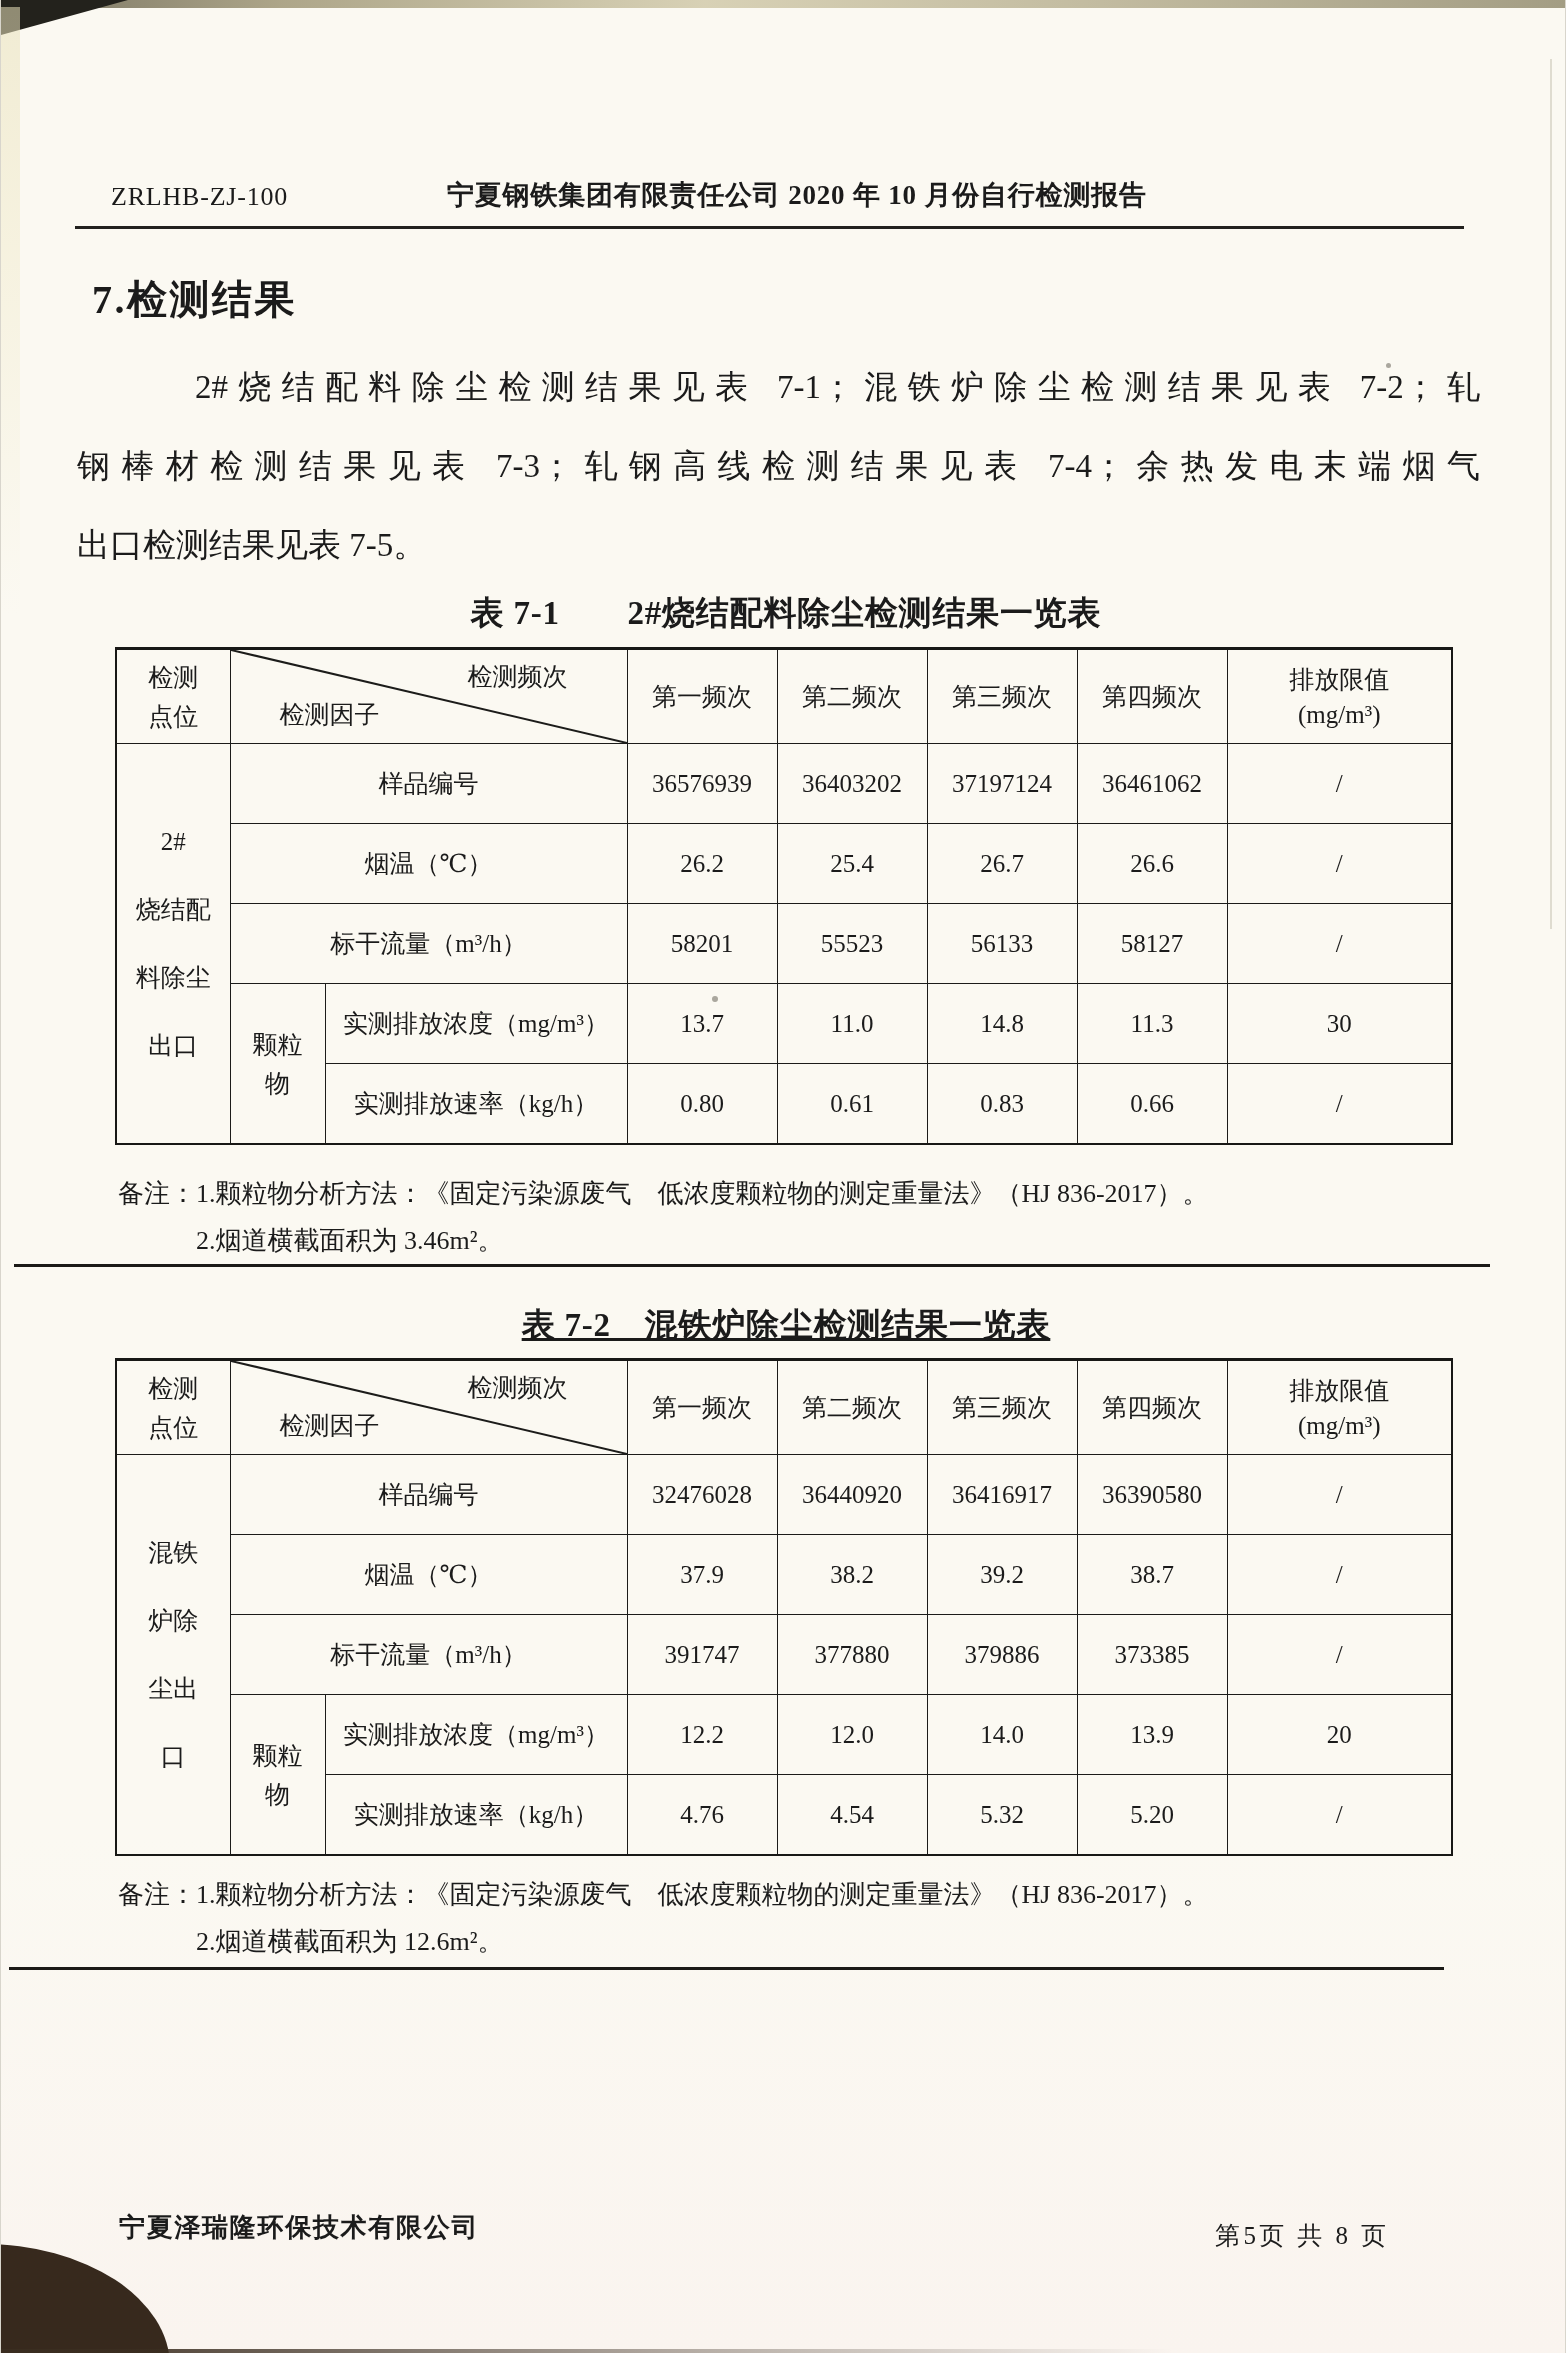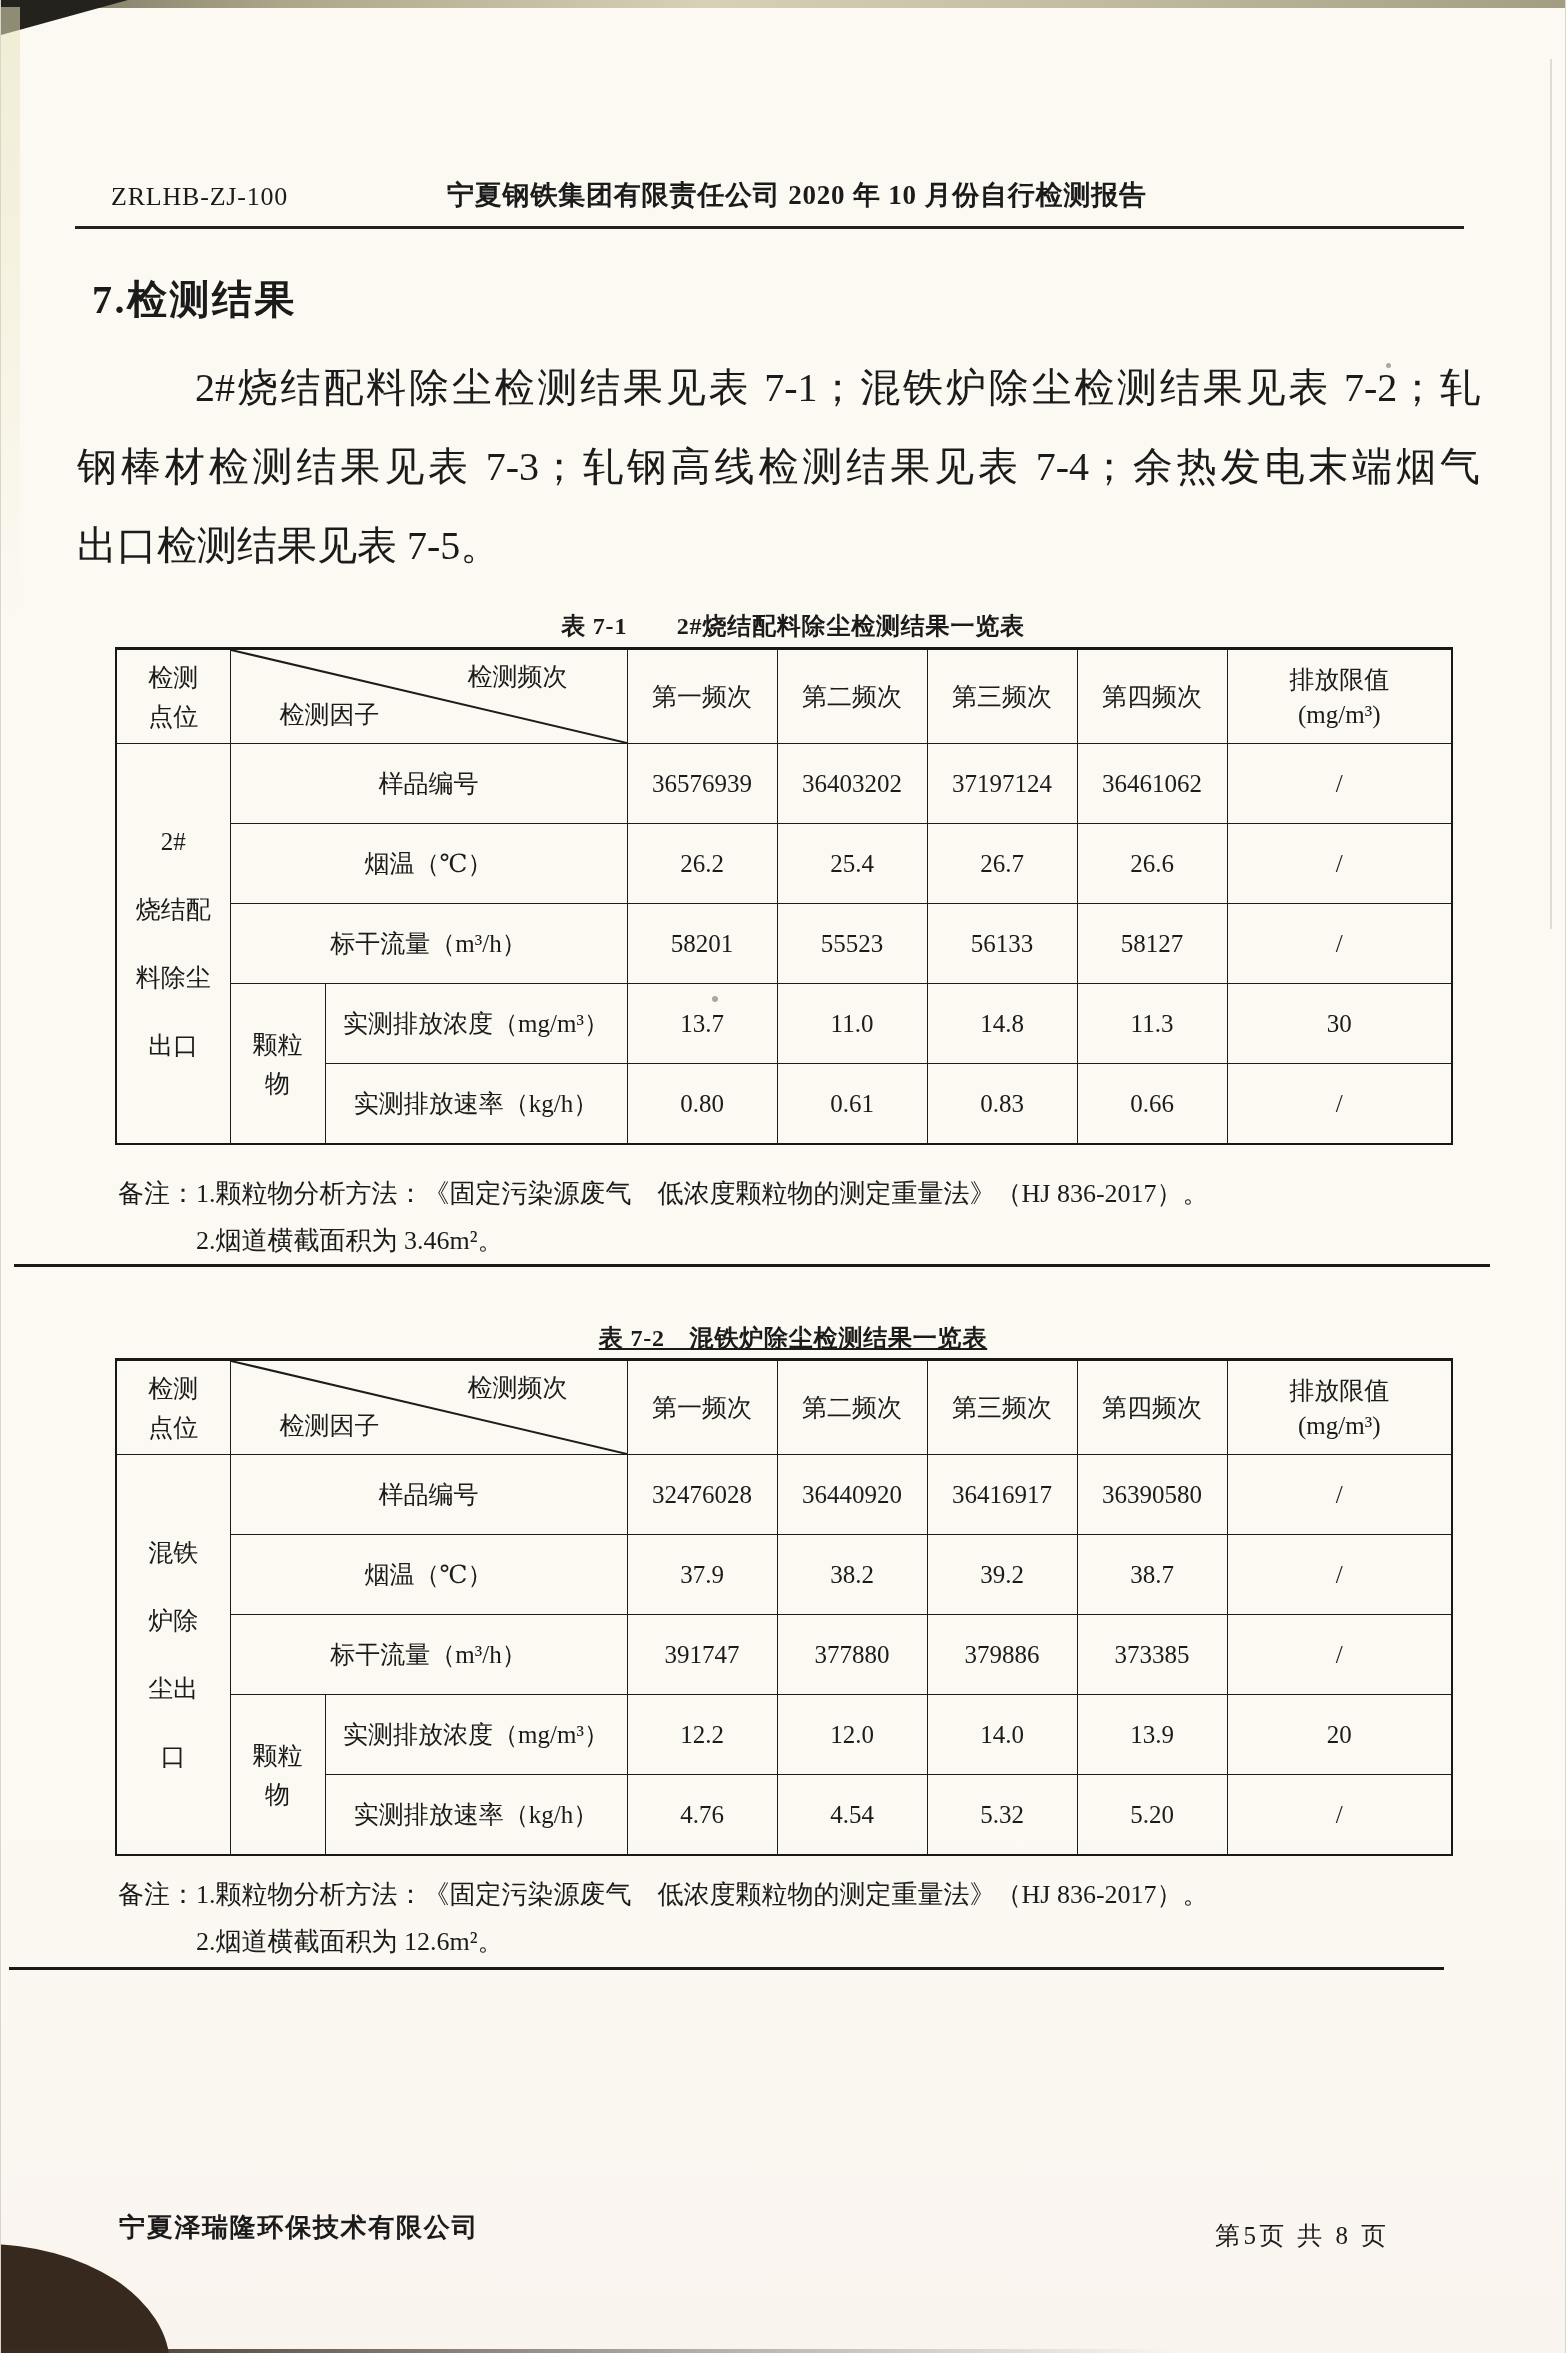--- a/index.html
+++ b/index.html
@@ -31,27 +31,27 @@
   .speck { position:absolute; background:#5a564a; border-radius:50%; opacity:.5; }
 
   
   .doc-header { position:absolute; top:177px; left:110px; width:1351px; }
   .doc-code { position:absolute; left:0; top:5px; font-size:26px; letter-spacing:0.8px; }
   .doc-title { position:absolute; left:336px; top:0; font-size:27px; font-weight:600; letter-spacing:0.8px; white-space:nowrap; }
   .header-rule { position:absolute; top:226px; left:74px; width:1389px; height:3.4px; background:#22211e; }
 
   
   .section-title { position:absolute; top:272px; left:91px; font-size:40px; font-weight:600; letter-spacing:2.5px; }
-  .intro { position:absolute; top:348px; left:76px; width:1403px; font-size:40px; line-height:79px; }
+  .intro { position:absolute; top:348px; left:76px; width:1403px; font-size:33px; line-height:79px; }
   .intro .fill { text-align:justify; text-align-last:justify; }
   .intro .indent { padding-left:118px; }
 
   
-  .table-caption { position:absolute; left:121px; width:1342px; text-align:center;
-    font-size:24px; font-weight:700; letter-spacing:0.8px;margin-top:19px; }
+  .table-caption { position:absolute; left:114px; width:1342px; text-align:center;
+    font-size:33px; font-weight:700; letter-spacing:0.8px; }
   .cap1 { top:591px; }
   .cap2 { top:1303px;text-decoration:underline; }
 
   .report-table { position:absolute; left:114px; border-collapse:collapse; table-layout:fixed;
     width:1338px; border:2.5px solid #18181 6; border:2.5px solid #181816;padding-left:20px; }
   .tbl1 { top:647px; }
   .tbl2 { top:1358px; }
   .report-table td { border:1.7px solid #1c1c1a; text-align:center; vertical-align:middle;
     font-size:25px; padding:0 3.4px; overflow:hidden; }
   .report-table tr.r-head td { height:93px; }

